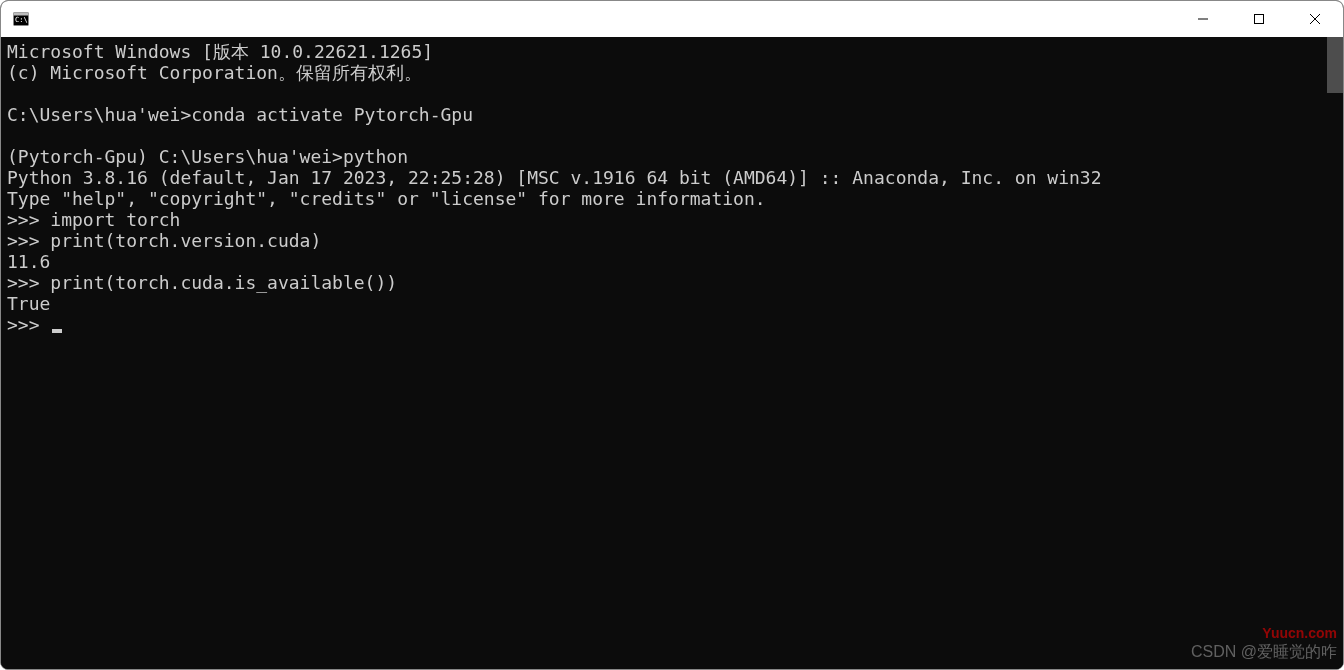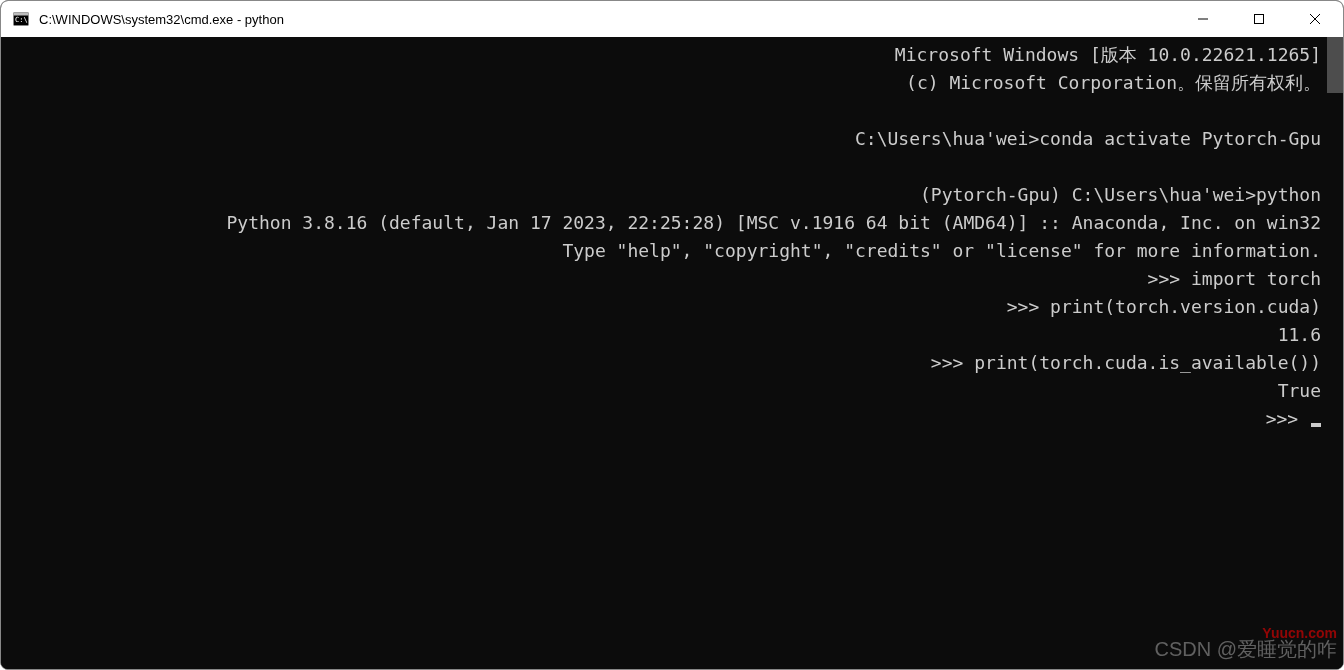--- a/index.html
+++ b/index.html
@@ -66,24 +66,23 @@
     display: flex;
     background: #0c0c0c;
     position: relative;
   }
   .terminal {
     flex: 1;
     padding: 4px 6px;
     color: #ccc;
     font-family: "SimSun","NSimSun","Consolas",monospace;
     font-size: 18px;
-    line-height: 28px;
+    line-height: 21px;
     white-space: pre;
     overflow: hidden;
-    text-align: right;
   }
   .scrollbar-track {
     width: 16px;
     background: #0c0c0c;
     position: relative;
   }
   .scrollbar-thumb {
     position: absolute;
     top: 0;
     right: 0;
@@ -109,39 +108,38 @@
     font-weight: bold;
     pointer-events: none;
     margin-top: 29px;
   }
   .watermark-2 {
     position: absolute;
     right: 6px;
     bottom: 6px;
     color: rgba(180,180,180,0.5);
     font-family: sans-serif;
-    font-size: 20px;
+    font-size: 16px;
     pointer-events: none;
   }
 </style>
 </head>
 <body>
 
 <div class="window">
 
   <div class="titlebar">
     <div class="title-left">
       <span class="app-icon">
         <svg viewBox="0 0 16 16">
           <rect x="0.5" y="1.5" width="15" height="13" rx="1" fill="#000" stroke="#888" stroke-width="1"></rect>
           <rect x="0.5" y="1.5" width="15" height="3" fill="#bbb"></rect>
           <text x="2" y="11" font-size="7" font-family="monospace" fill="#fff">C:\</text>
         </svg>
       </span>
-      <span class="title-text">C:\WINDOWS\system32\cmd.exe - python</span>
     </div>
     <div class="win-controls">
       <div class="win-btn">
         <svg viewBox="0 0 12 12">
             <line x1="1" y1="6" x2="11" y2="6"></line>
           </svg>
       </div>
       <div class="win-btn">
         <svg viewBox="0 0 12 12">
             <rect x="1.5" y="1.5" width="9" height="9"></rect>

